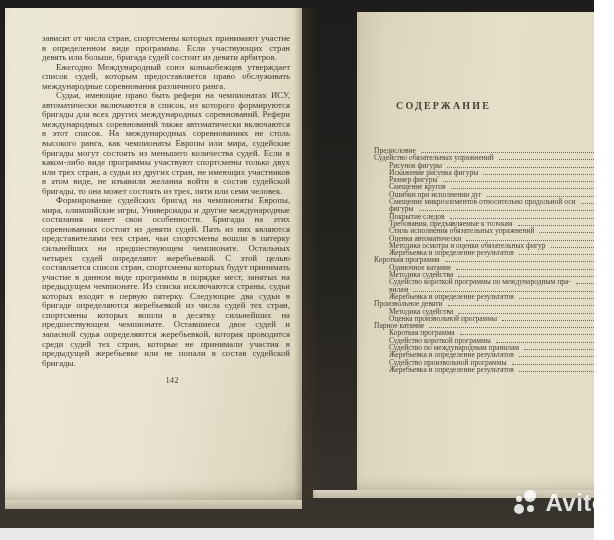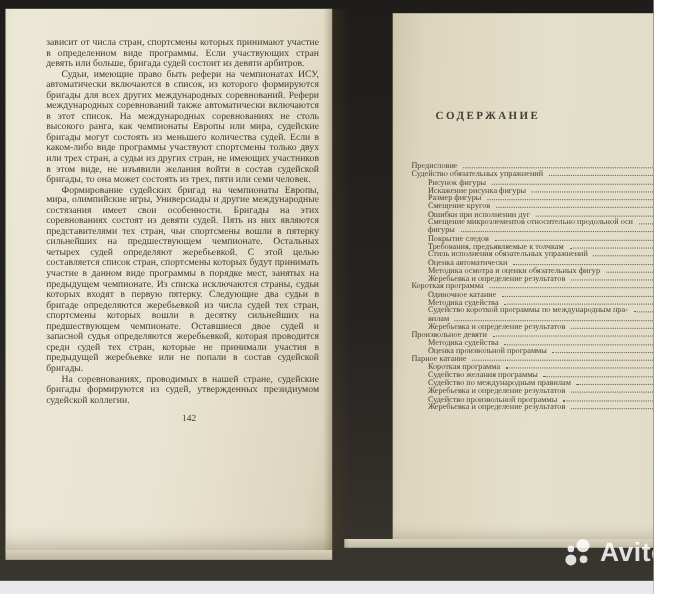--- a/index.html
+++ b/index.html
@@ -51,26 +51,26 @@
 <body>
 
 <div class="stage">
   <div class="photo">
 
     <div class="page-left">
       <div class="text">
 
           <p class="para noindent">зависит от числа стран, спортсмены которых принимают участие в определенном виде программы. Если участвующих стран девять или больше, бригада судей состоит из девяти арбитров.</p>
 
+          <p class="para indent">Ежегодно Международный союз конькобежцев утверждает список судей, которым предоставляется право обслуживать международные соревнования различного ранга.</p>
 
           <p class="para indent">Судьи, имеющие право быть рефери на чемпионатах ИСУ, автоматически включаются в список, из которого формируются бригады для всех других международных соревнований. Рефери международных соревнований также автоматически включаются в этот список. На международных соревнованиях не столь высокого ранга, как чемпионаты Европы или мира, судейские бригады могут состоять из меньшего количества судей. Если в каком-либо виде программы участвуют спортсмены только двух или трех стран, а судьи из других стран, не имеющих участников в этом виде, не изъявили желания войти в состав судейской бригады, то она может состоять из трех, пяти или семи человек.</p>
 
           <p class="para indent">Формирование судейских бригад на чемпионаты Европы, мира, олимпийские игры, Универсиады и другие международные состязания имеет свои особенности. Бригады на этих соревнованиях состоят из девяти судей. Пять из них являются представителями тех стран, чьи спортсмены вошли в пятерку сильнейших на предшествующем чемпионате. Остальных четырех судей определяют жеребьевкой. С этой целью составляется список стран, спортсмены которых будут принимать участие в данном виде программы в порядке мест, занятых на предыдущем чемпионате. Из списка исключаются страны, судьи которых входят в первую пятерку. Следующие два судьи в бригаде определяются жеребьевкой из числа судей тех стран, спортсмены которых вошли в десятку сильнейших на предшествующем чемпионате. Оставшиеся двое судей и запасной судья определяются жеребьевкой, которая проводится среди судей тех стран, которые не принимали участия в предыдущей жеребьевке или не попали в состав судейской бригады.</p>
 
-          <p class="para indent">На соревнованиях, проводимых в нашей стране, судейские бригады формируются из судей, утвержденных президиумом судейской коллегии.</p>
         </div>
       <div class="folio">142</div>
     </div>
     <div class="edge-left"></div>
 
     <div class="page-right">
       <div class="toc-title">СОДЕРЖАНИЕ</div>
       <div class="toc">
 
           <div class="toc-row">
@@ -223,21 +223,21 @@
             <span class="toc-page">117</span>
           </div>
 
           <div class="toc-row indent">
             <span class="toc-label">Короткая программа</span>
             <span class="toc-dots"></span>
             <span class="toc-page">120</span>
           </div>
 
           <div class="toc-row indent">
-            <span class="toc-label">Судейство желания программы</span>
+            <span class="toc-label">Судейство короткой программы</span>
             <span class="toc-dots"></span>
             <span class="toc-page">—</span>
           </div>
 
           <div class="toc-row indent">
             <span class="toc-label">Судейство по международным правилам</span>
             <span class="toc-dots"></span>
             <span class="toc-page">123</span>
           </div>
 

